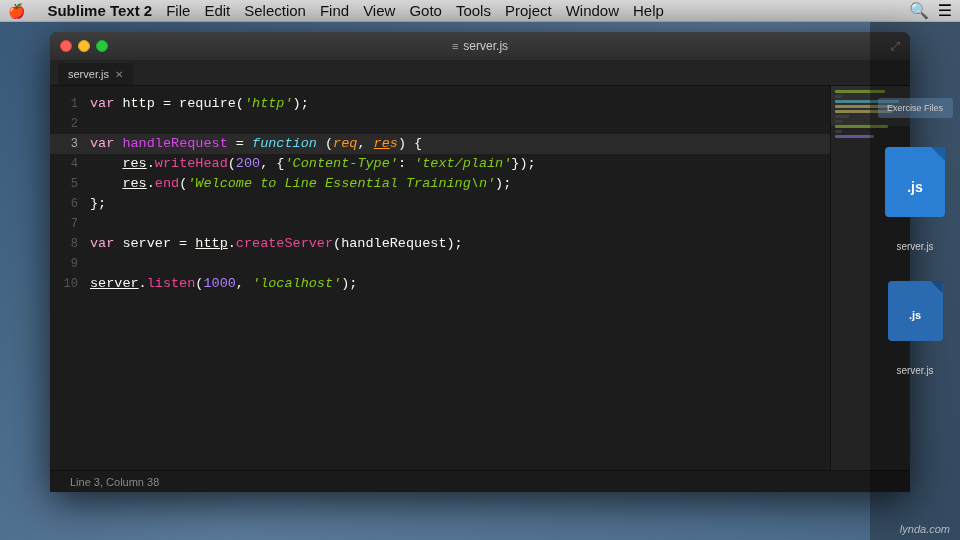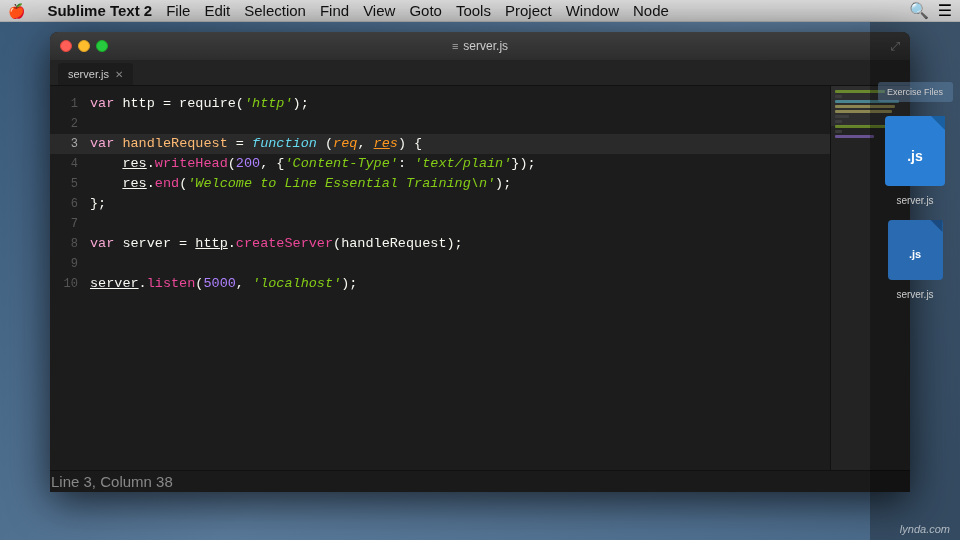--- a/index.html
+++ b/index.html
@@ -203,42 +203,42 @@
       color: #aaa;
     }
 
     .code-content {
       flex: 1;
       white-space: pre;
     }
 
     
     .kw { color: #f9a8d4; } 
-    .fn-name { color: #fdba74; } 
+    .fn-name { color: #d946ef; } 
     .string { color: #84cc16; font-style: italic; } 
     .number { color: #ae81ff; } 
     .fn-kw { color: #66d9ef; font-style: italic; text-align: right; } 
     .param { color: #fd971f; font-style: italic; } 
     .method { color: #ec4899; }
     .property { color: #f8f8f2; text-decoration: underline; }
 
     
     .code-line.highlighted {
       background: #2a2a2a;
     }
 
     
     .status-bar {
       height: 22px;
       background: #1a1a1a;
       border-top: 1px solid #111;
       display: flex;
       align-items: center;
-      padding: 0 1px;
-      font-size: 15px;
+      padding: 0 20px;
+      font-size: 11px;
       color: #888;
     }
 
     
     .right-panel {
       width: 90px;
       background: rgba(0,0,0,0.3);
       display: flex;
       flex-direction: column;
       align-items: center;
@@ -361,21 +361,21 @@
     <span class="menu-item app-name">Sublime Text 2</span>
     <span class="menu-item">File</span>
     <span class="menu-item">Edit</span>
     <span class="menu-item">Selection</span>
     <span class="menu-item">Find</span>
     <span class="menu-item">View</span>
     <span class="menu-item">Goto</span>
     <span class="menu-item">Tools</span>
     <span class="menu-item">Project</span>
     <span class="menu-item">Window</span>
-    <span class="menu-item">Node</span>
+    <span class="menu-item">Help</span>
   </div>
   <div class="right-icons">
     <span>🔍</span>
     <span>☰</span>
   </div>
 </div>
 
 <div class="desktop">
 
   <div class="window">
@@ -444,21 +444,21 @@
             <span class="code-content"><span class="kw">var</span> server = <span class="property">http</span>.<span class="method">createServer</span>(handleRequest);</span>
           </div>
 
           <div class="code-line">
             <span class="line-number">9</span>
             <span class="code-content"></span>
           </div>
 
           <div class="code-line">
             <span class="line-number">10</span>
-            <span class="code-content"><span class="property">server</span>.<span class="method">listen</span>(<span class="number">5000</span>, <span class="string">'localhost'</span>);</span>
+            <span class="code-content"><span class="property">server</span>.<span class="method">listen</span>(<span class="number">1000</span>, <span class="string">'localhost'</span>);</span>
           </div>
 
         </div>
       </div>
 
       <div class="minimap">
         <div class="minimap-highlight"></div>
         <div class="minimap-content">
           <div class="minimap-line" style="width:70%;background:#a6e22e;opacity:0.5"></div>
           <div class="minimap-line" style="width:10%"></div>
@@ -474,21 +474,21 @@
       </div>
 
     </div>
 
     <div class="status-bar">
       <span>Line 3, Column 38</span>
     </div>
 
   </div>
 
-  <div class="right-panel" style="position:absolute;right:0;top:0;bottom:0;width:90px;display:flex;flex-direction:column;align-items:center;padding-top:60px;gap:9px;">
+  <div class="right-panel" style="position:absolute;right:0;top:0;bottom:0;width:90px;display:flex;flex-direction:column;align-items:center;padding-top:76px;gap:24px;">
 
     <div style="width:75px;height:20px;background:rgba(100,140,180,0.4);border-radius:3px;display:flex;align-items:center;justify-content:center;font-size:9px;color:#ccc;margin-bottom:5px;">Exercise Files</div>
 
     <div class="file-icon-large">
       <div class="fold"></div>
       <span class="ext">.js</span>
     </div>
     <span class="file-label">server.js</span>
 
     <div class="file-icon-small" style="margin-top:5px;">

